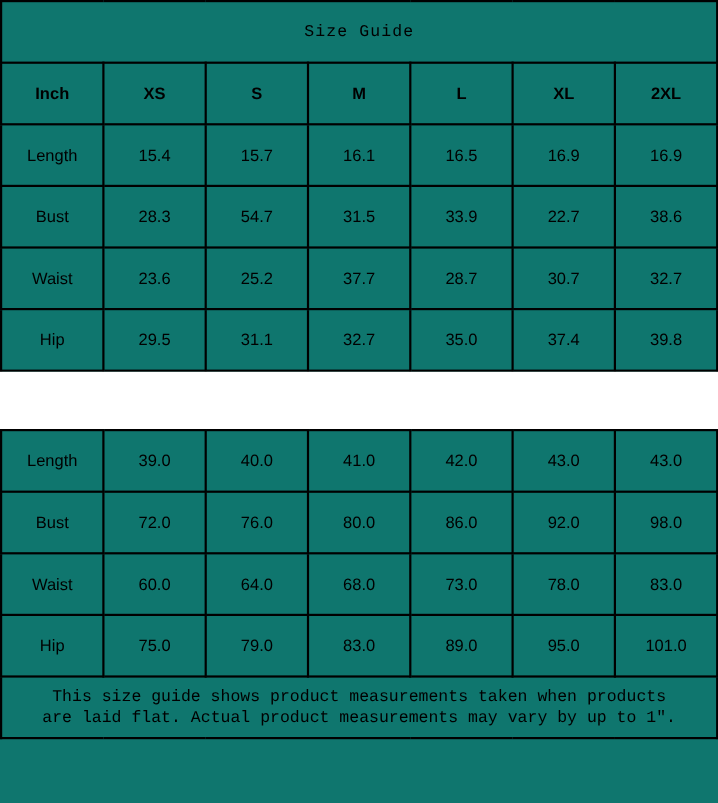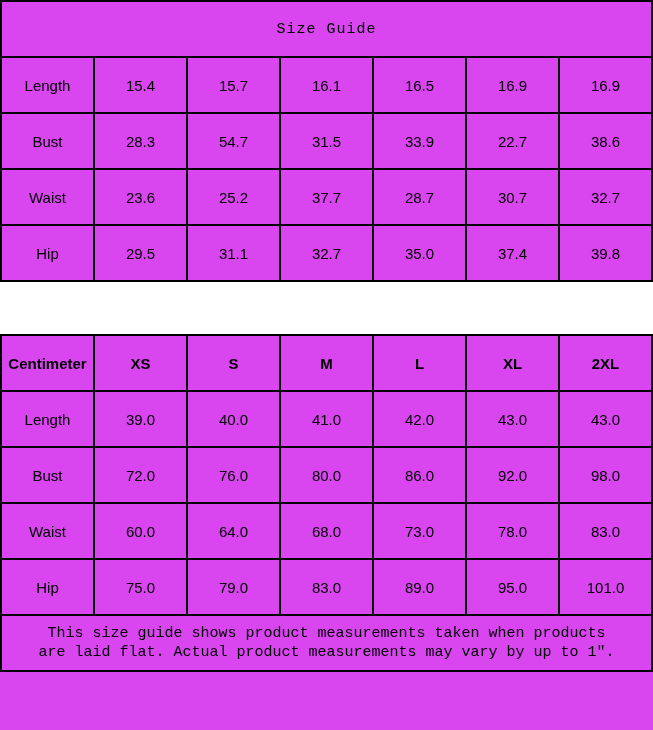--- a/index.html
+++ b/index.html
@@ -6,21 +6,21 @@
   html, body { background: #ffffff; }
   body {
     width: 653px;
     height: 730px;
     font-family: "Liberation Sans", sans-serif;
     color: #000000;
   }
   .panel {
     width: 653px;
     height: 730px;
-    background: #d946ef;
+    background: #0f766e;
   }
   table.size-table {
     width: 653px;
     border-collapse: collapse;
     table-layout: fixed;
   }
   table.size-table td {
     border: 2px solid #000000;
     text-align: center;
     vertical-align: middle;
@@ -73,20 +73,29 @@
       <col style="width:14.2857%">
         <col style="width:14.2857%">
         <col style="width:14.2857%">
       <col style="width:14.2857%">
     </colgroup>
     <tbody>
         <tr>
       <td class="title-cell" colspan="7">Size Guide</td>
     </tr>
     <tr>
+      <td class="hdr">Inch</td>
+      <td class="hdr">XS</td>
+      <td class="hdr">S</td>
+      <td class="hdr">M</td>
+      <td class="hdr">L</td>
+      <td class="hdr">XL</td>
+      <td class="hdr">2XL</td>
+    </tr>
+    <tr>
       <td class="row-label">Length</td>
       <td class="val">15.4</td>
       <td class="val">15.7</td>
       <td class="val">16.1</td>
       <td class="val">16.5</td>
       <td class="val">16.9</td>
       <td class="val">16.9</td>
     </tr>
     <tr>
       <td class="row-label">Bust</td>
@@ -124,29 +133,20 @@
     <colgroup>
       <col style="width:14.2857%">
         <col style="width:14.2857%">
         <col style="width:14.2857%">
       <col style="width:14.2857%">
         <col style="width:14.2857%">
         <col style="width:14.2857%">
       <col style="width:14.2857%">
     </colgroup>
     <tbody>
-        <tr>
-      <td class="hdr">Centimeter</td>
-      <td class="hdr">XS</td>
-      <td class="hdr">S</td>
-      <td class="hdr">M</td>
-      <td class="hdr">L</td>
-      <td class="hdr">XL</td>
-      <td class="hdr">2XL</td>
-    </tr>
     <tr>
       <td class="row-label">Length</td>
       <td class="val">39.0</td>
       <td class="val">40.0</td>
       <td class="val">41.0</td>
       <td class="val">42.0</td>
       <td class="val">43.0</td>
       <td class="val">43.0</td>
     </tr>
     <tr>

